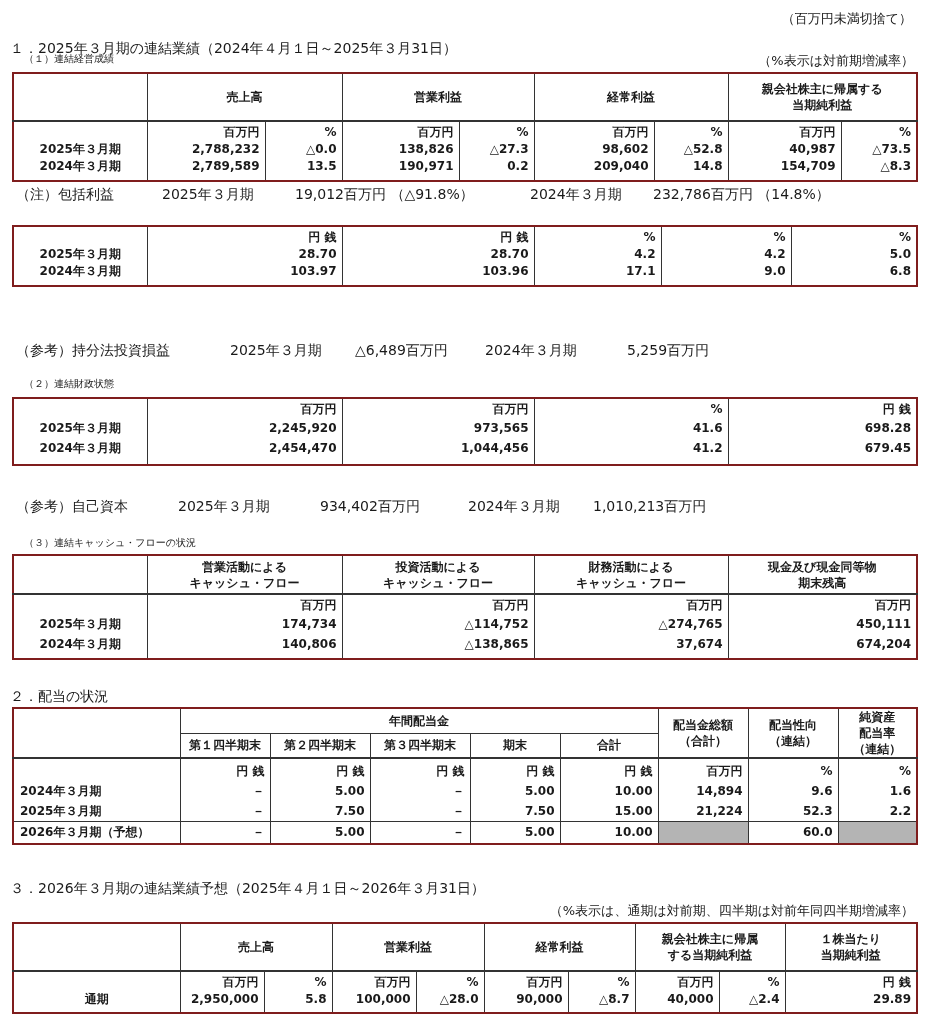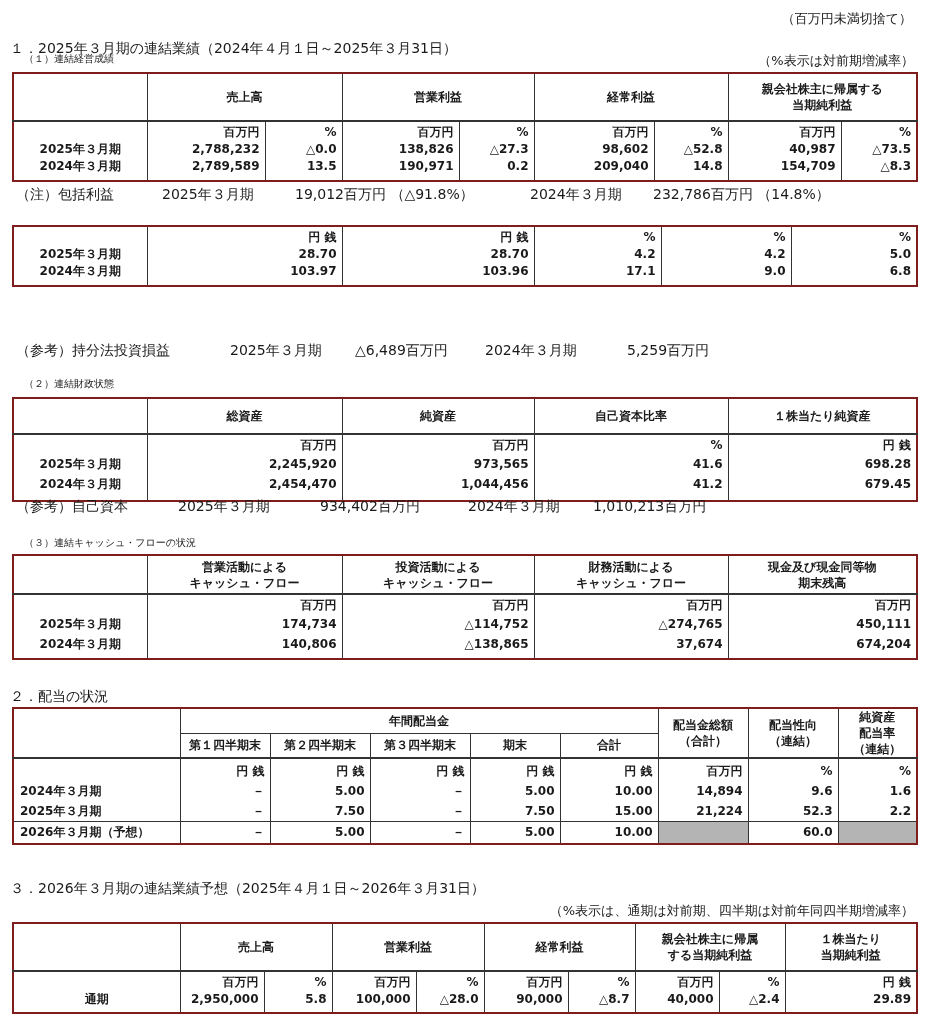--- a/index.html
+++ b/index.html
@@ -165,27 +165,20 @@
 <div class="abs h2" style="left:24px; top:377px;">（２）連結財政状態</div>
 <table class="outer" style="left:12px; top:397px; width:904px;">
   <colgroup>
     <col style="width:134px">
       <col style="width:195px">
       <col style="width:192px">
       <col style="width:194px">
       <col style="width:189px">
   </colgroup>
   <tbody>
-      <tr class="thead" style="height:36px;">
-    <td class="thick-b"></td>
-    <td class="thick-b"><span>総資産</span></td>
-    <td class="thick-b"><span>純資産</span></td>
-    <td class="thick-b"><span>自己資本比率</span></td>
-    <td class="thick-b"><span>１株当たり純資産</span></td>
-  </tr>
   <tr style="height:67px;">
     <td class="lbl">
           <span class="line">&nbsp;</span>
           <span class="line" style="line-height:20px">2025年３月期</span>
           <span class="line" style="line-height:20px">2024年３月期</span>
         </td>
     <td class="num">
           <span class="line">百万円</span>
           <span class="line" style="line-height:20px">2,245,920</span>
           <span class="line" style="line-height:20px">2,454,470</span>

